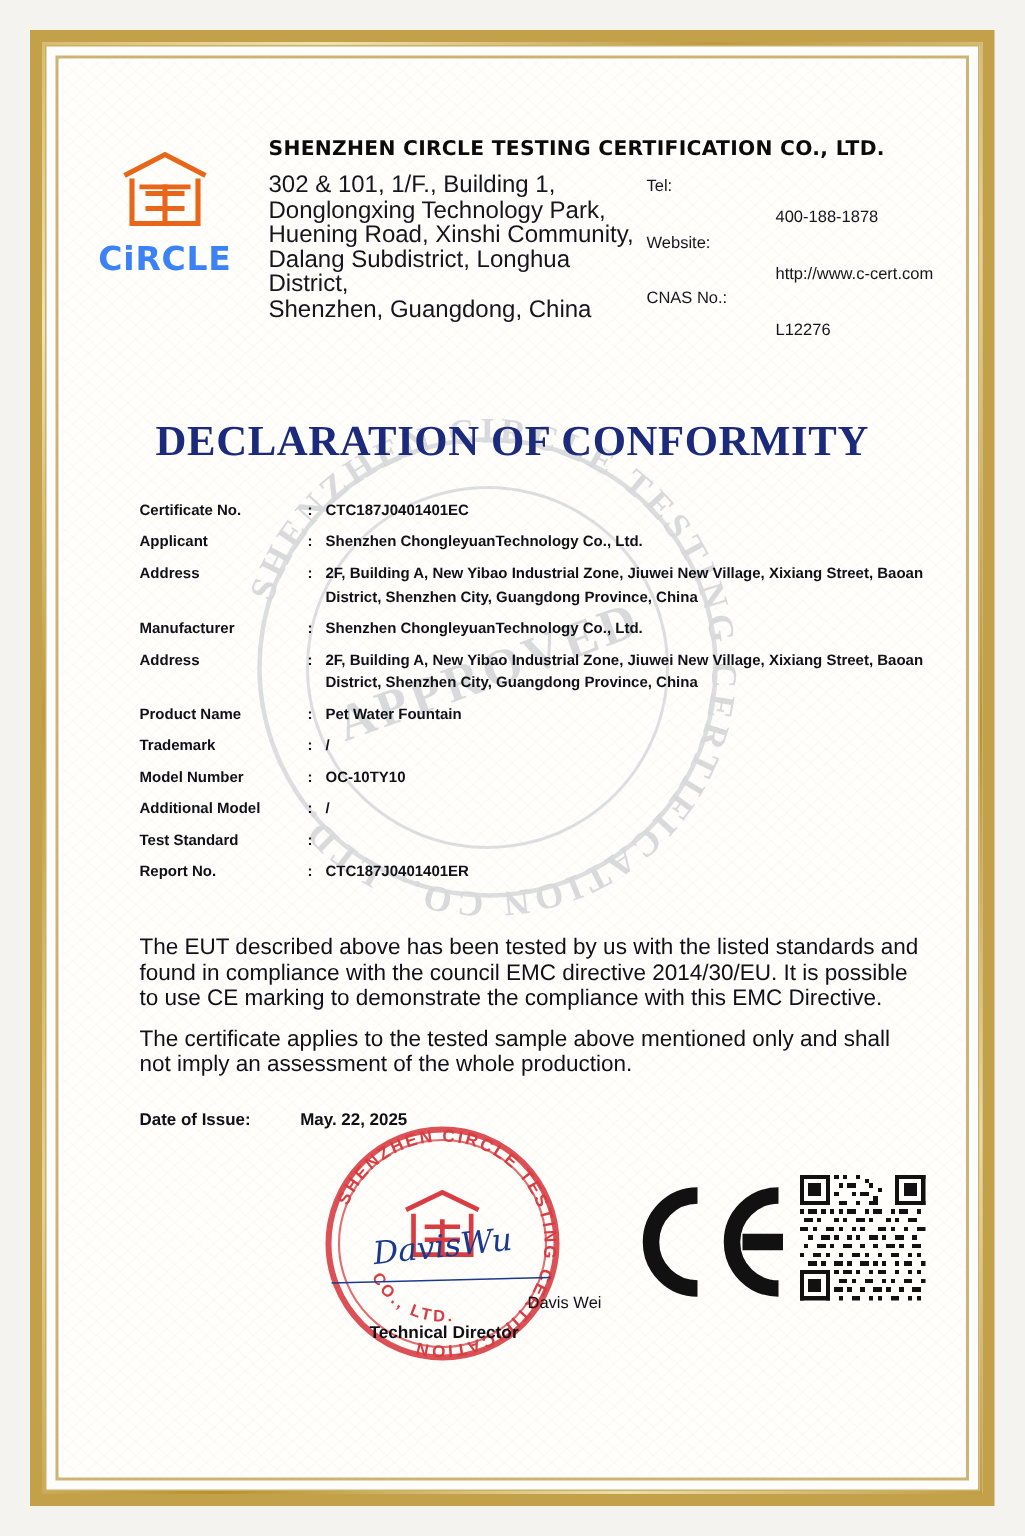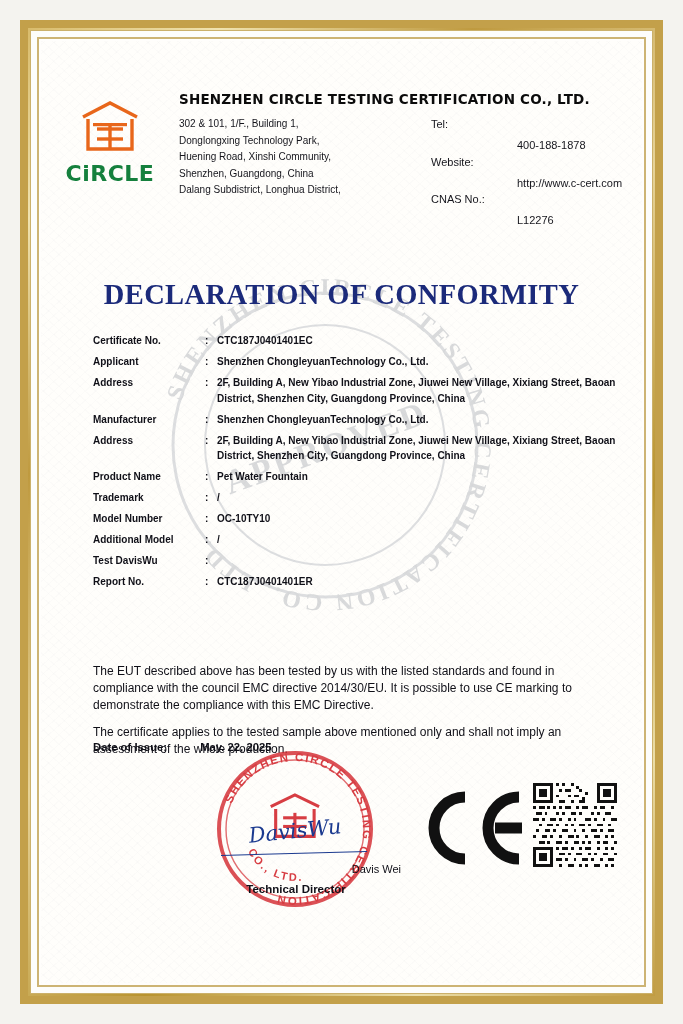--- a/index.html
+++ b/index.html
@@ -81,42 +81,42 @@
   .logo-mark {
     width: 66px; height: 60px;
     margin: 0 auto;
     position: relative;
   }
   .logo-text {
     font-family: "DejaVu Sans", sans-serif;
     font-weight: bold;
     font-size: 22px;
     letter-spacing: 0.5px;
-    color: #15803d;
+    color: #3b82f6;
     margin-top: 4px;
   }
   .header-right {
     flex: 1;
     padding-right: 18px;
   }
   .company-name {
     font-family: "DejaVu Sans", sans-serif;
     font-size: 13.5px;
     font-weight: bold;
     color: #0b0b0b;
     letter-spacing: 0.2px;
     margin-bottom: 9px;
     white-space: nowrap;
   }
   .addr-contact {
     display: flex;
   }
   .addr-block {
     width: 252px;
-    font-size: 10px;
+    font-size: 16px;
     line-height: 16.5px;
     color: #15151c;
   }
   .contact-block {
     flex: 1;
     font-size: 11px;
     line-height: 16.5px;
     color: #15151c;
   }
   .contact-row {
@@ -175,24 +175,23 @@
     flex: 1;
     font-weight: bold;
   }
   .field-value .line2 { display: block; }
 
   
   .paras {
     position: absolute;
     left: 52px; top: 582px;
     width: 524px;
-    font-size: 12px;
+    font-size: 15px;
     line-height: 17px;
     color: #101018;
-    margin-top: 40px;
   }
   .paras p { margin: 0 0 10px 0; }
 
   
   .issue-row {
     position: absolute;
     left: 52px; top: 700px;
     font-size: 11.3px;
     font-weight: bold;
     color: #101018;
@@ -304,22 +303,22 @@
         <div class="logo-text">CiRCLE</div>
       </div>
 
       <div class="header-right">
         <div class="company-name">SHENZHEN CIRCLE TESTING CERTIFICATION CO., LTD.</div>
         <div class="addr-contact">
           <div class="addr-block">
             <div>302 &amp; 101, 1/F., Building 1,</div>
             <div>Donglongxing Technology Park,</div>
             <div>Huening Road, Xinshi Community,</div>
+            <div>Dalang Subdistrict, Longhua District,</div>
             <div>Shenzhen, Guangdong, China</div>
-            <div>Dalang Subdistrict, Longhua District,</div>
           </div>
           <div class="contact-block">
             <div class="contact-row">
               <span class="contact-label">Tel:</span>
               <span class="contact-value">400-188-1878</span>
             </div>
             <div class="contact-row">
               <span class="contact-label">Website:</span>
               <span class="contact-value">http://www.c-cert.com</span>
             </div>
@@ -384,21 +383,21 @@
         <span class="field-value">OC-10TY10</span>
       </div>
 
       <div class="field-row">
         <span class="field-label">Additional Model</span>
         <span class="field-colon">:</span>
         <span class="field-value">/</span>
       </div>
 
       <div class="field-row">
-        <span class="field-label">Test DavisWu</span>
+        <span class="field-label">Test Standard</span>
         <span class="field-colon">:</span>
       </div>
 
       <div class="field-row">
         <span class="field-label">Report No.</span>
         <span class="field-colon">:</span>
         <span class="field-value">CTC187J0401401ER</span>
       </div>
     </div>
 

